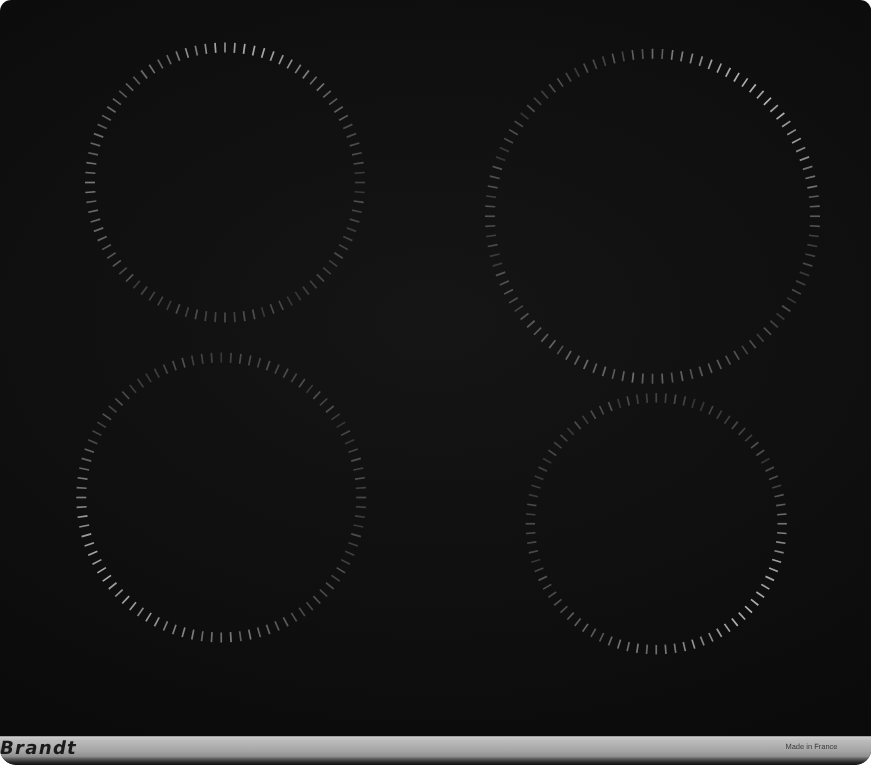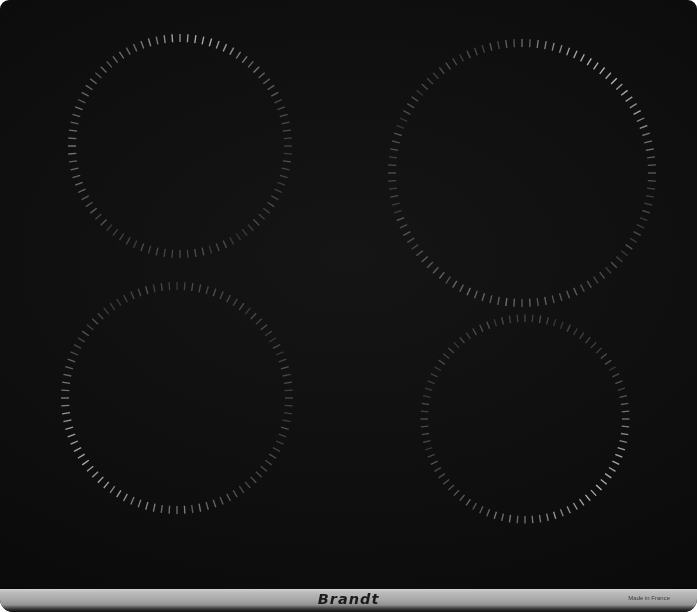--- a/index.html
+++ b/index.html
@@ -8,21 +8,21 @@
   
   .hob{position:absolute;inset:0;border-radius:9px 9px 13px 13px;overflow:hidden;
        background:radial-gradient(ellipse 120% 90% at 50% 42%, #151515 0%, #0e0e0e 50%, #060606 100%);}
   .burner-svg{position:absolute;left:0;top:0;}
   
   .panel{position:absolute;left:0;top:536px;width:697px;height:52px;}
   
   .trim{position:absolute;left:0;top:589px;width:697px;height:23px;
         background:linear-gradient(180deg,#d2d2d2 0%,#bcbcbc 14%,#a6a6a6 50%,
                    #909090 70%,#606060 78%,#2a2a2a 90%,#101010 100%);}
-  .brand{position:absolute;left:0;top:2px;width:100%;text-align:center;
+  .brand{position:absolute;left:0;top:2px;width:100%;text-align:left;
          font-family:"DejaVu Sans",sans-serif;font-style:italic;font-weight:800;
          font-size:14.5px;letter-spacing:1px;color:#1b1b1b;}
   .made-in{position:absolute;right:27px;top:6px;font-size:6px;color:#3c3c3c;}
 </style>
 </head>
 <body>
 
 <div id="stage">
   <div class="hob">
 

